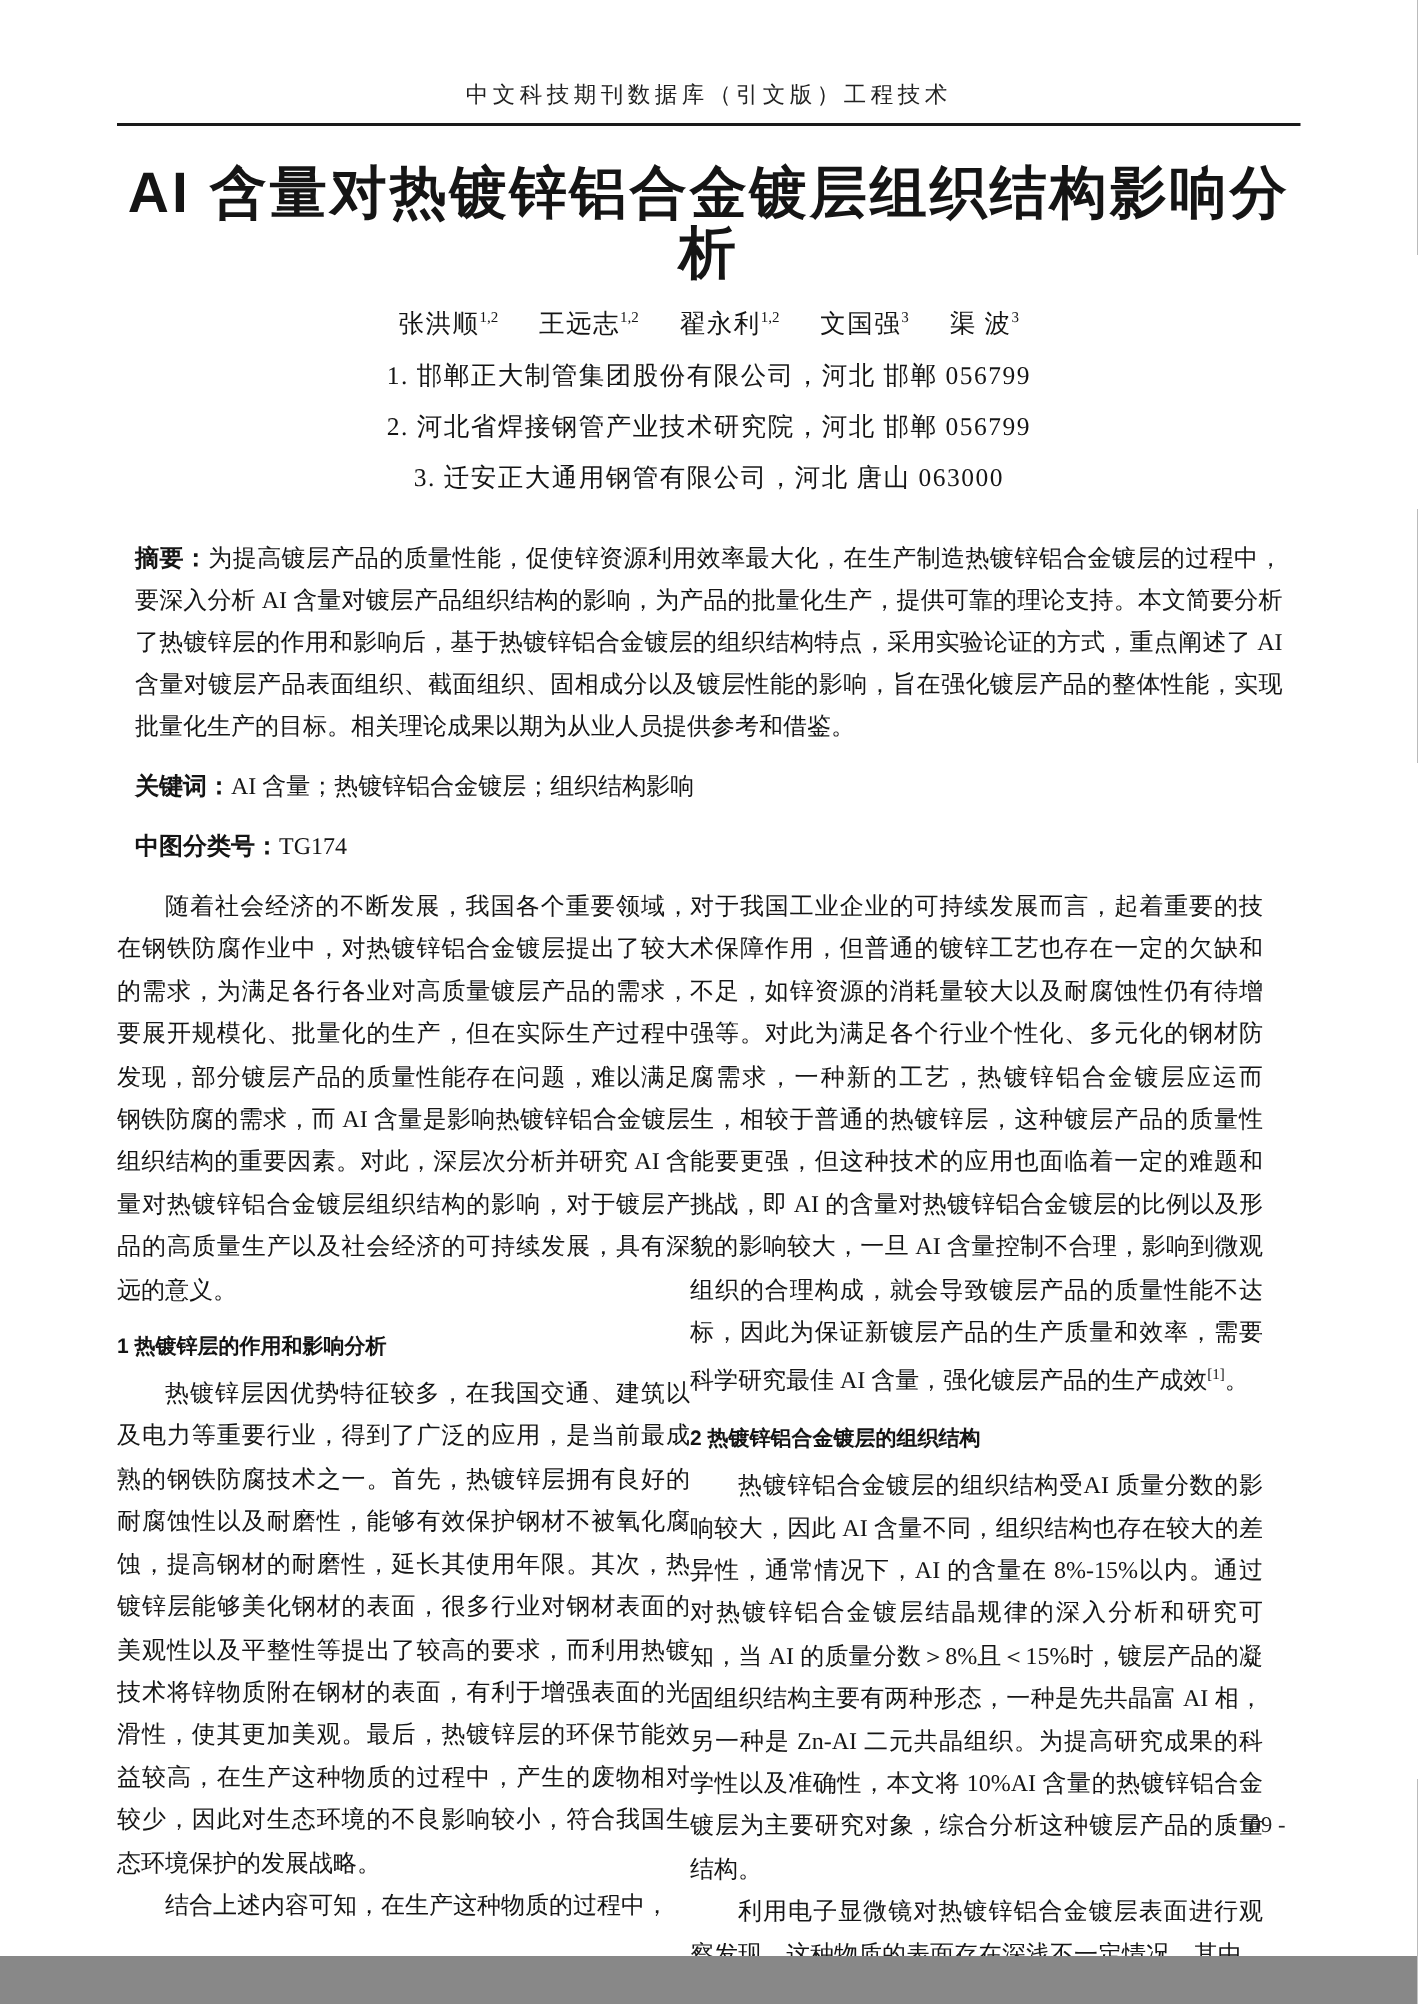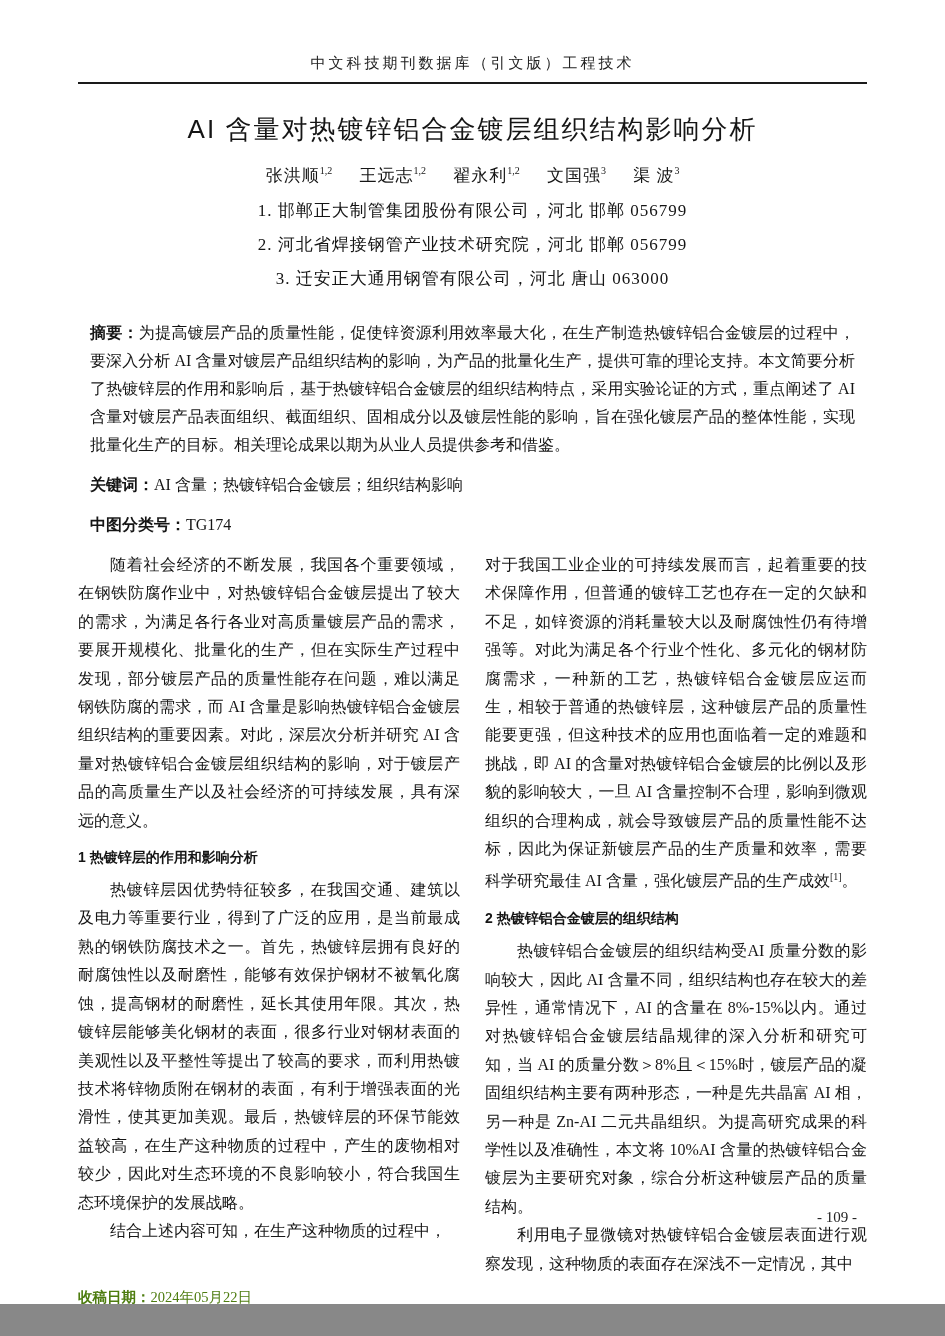--- a/index.html
+++ b/index.html
@@ -21,22 +21,22 @@
     letter-spacing:3px;
     padding-bottom:9px;
     border-bottom:2px solid #1a1a1a;
     color:#222;
   }
   
   .article-title {
     margin:25px 0 0 0;
     text-align:center;
     font-family:"Liberation Sans","DejaVu Sans",sans-serif;
-    font-weight:400;
-    font-size:26px;
+    font-weight:700;
+    font-size:38px;
     letter-spacing:2px;
     line-height:40px;
   }
   .authors {
     margin-top:15px;
     text-align:center;
     font-size:17px;
     letter-spacing:1px;
   }
   .author { margin:0 11px; white-space:nowrap; }
@@ -56,21 +56,20 @@
     text-align:justify;
   }
   .meta-block p { margin:12px; }
   .meta-label {
     font-family:"Liberation Sans","DejaVu Sans",sans-serif;
     font-weight:700;
   }
   
   .columns {
     display:flex;
-    gap:25px;
     margin-top:11px;
   }
   .col {
     width:382px;
     font-size:16px;
     line-height:28.4px;
     text-align:justify;
   }
   .col p { margin:0; }
   .para-indent { text-indent:2em; }

